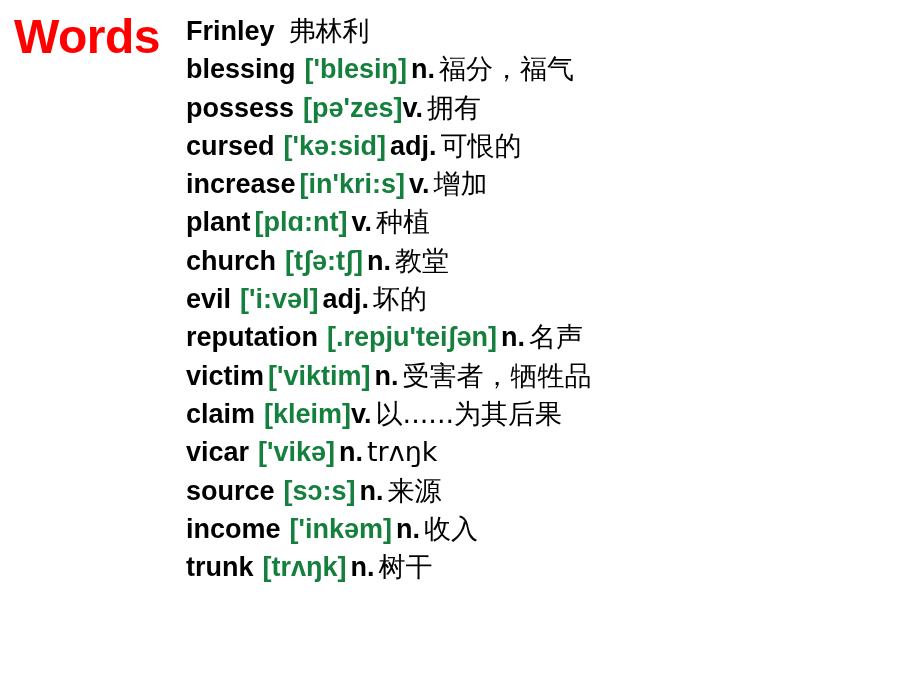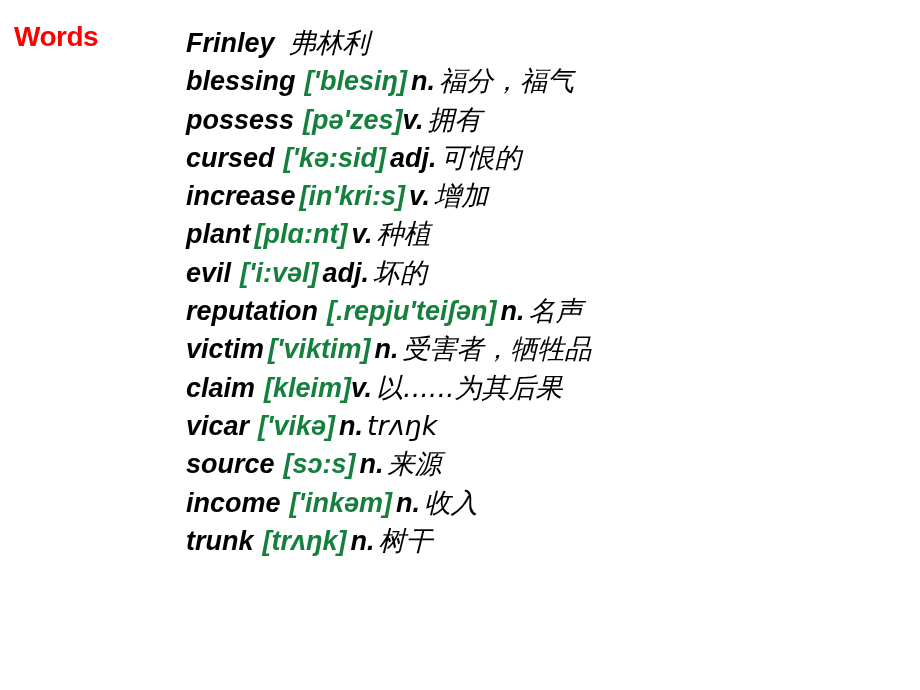--- a/index.html
+++ b/index.html
@@ -21,34 +21,33 @@
     background: #ffffff;
   }
 
   
   .slide-title {
     position: absolute;
     left: 14px;
     top: 14px;
     width: 166px;
     color: #ff0000;
-    font-size: 28px;
+    font-size: 48px;
     font-weight: bold;
     line-height: 46px;
     letter-spacing: -0.5px;
     white-space: nowrap;
   }
 
   
   .word-list {
     position: absolute;
     left: 186px;
-    top: 24px;
+    top: 12px;
     width: 726px;
-    font-style: italic;
   }
 
   .word-line {
     font-size: 27px;
     line-height: 37.3px;
     color: #000000;
     white-space: nowrap;
     font-weight: bold;
   }
 
@@ -84,20 +83,21 @@
 
   <div class="slide-title">Words</div>
 
   <div class="word-list">
       <div class="word-line"><span class="w-term">Frinley</span><span class="gap gap-lg"></span><span class="w-gloss">弗林利</span></div>
       <div class="word-line"><span class="w-term">blessing</span><span class="gap gap-md"></span><span class="w-ipa">['blesiŋ]</span><span class="gap gap-sm"></span><span class="w-pos">n.</span><span class="gap gap-sm"></span><span class="w-gloss">福分，福气</span></div>
       <div class="word-line"><span class="w-term">possess</span><span class="gap gap-md"></span><span class="w-ipa">[pə'zes]</span><span class="gap gap-none"></span><span class="w-pos">v.</span><span class="gap gap-sm"></span><span class="w-gloss">拥有</span></div>
       <div class="word-line"><span class="w-term">cursed</span><span class="gap gap-md"></span><span class="w-ipa">['kə:sid]</span><span class="gap gap-sm"></span><span class="w-pos">adj.</span><span class="gap gap-sm"></span><span class="w-gloss">可恨的</span></div>
       <div class="word-line"><span class="w-term">increase</span><span class="gap gap-sm"></span><span class="w-ipa">[in'kri:s]</span><span class="gap gap-sm"></span><span class="w-pos">v.</span><span class="gap gap-sm"></span><span class="w-gloss">增加</span></div>
       <div class="word-line"><span class="w-term">plant</span><span class="gap gap-sm"></span><span class="w-ipa">[plɑ:nt]</span><span class="gap gap-sm"></span><span class="w-pos">v.</span><span class="gap gap-sm"></span><span class="w-gloss">种植</span></div>
+      <div class="word-line"><span class="w-term">church</span><span class="gap gap-md"></span><span class="w-ipa">[tʃə:tʃ]</span><span class="gap gap-sm"></span><span class="w-pos">n.</span><span class="gap gap-sm"></span><span class="w-gloss">教堂</span></div>
       <div class="word-line"><span class="w-term">evil</span><span class="gap gap-md"></span><span class="w-ipa">['i:vəl]</span><span class="gap gap-sm"></span><span class="w-pos">adj.</span><span class="gap gap-sm"></span><span class="w-gloss">坏的</span></div>
       <div class="word-line"><span class="w-term">reputation</span><span class="gap gap-md"></span><span class="w-ipa">[.repju'teiʃən]</span><span class="gap gap-sm"></span><span class="w-pos">n.</span><span class="gap gap-sm"></span><span class="w-gloss">名声</span></div>
       <div class="word-line"><span class="w-term">victim</span><span class="gap gap-sm"></span><span class="w-ipa">['viktim]</span><span class="gap gap-sm"></span><span class="w-pos">n.</span><span class="gap gap-sm"></span><span class="w-gloss">受害者，牺牲品</span></div>
       <div class="word-line"><span class="w-term">claim</span><span class="gap gap-md"></span><span class="w-ipa">[kleim]</span><span class="gap gap-none"></span><span class="w-pos">v.</span><span class="gap gap-sm"></span><span class="w-gloss">以......为其后果</span></div>
       <div class="word-line"><span class="w-term">vicar</span><span class="gap gap-md"></span><span class="w-ipa">['vikə]</span><span class="gap gap-sm"></span><span class="w-pos">n.</span><span class="gap gap-sm"></span><span class="w-gloss">trʌŋk</span></div>
       <div class="word-line"><span class="w-term">source</span><span class="gap gap-md"></span><span class="w-ipa">[sɔ:s]</span><span class="gap gap-sm"></span><span class="w-pos">n.</span><span class="gap gap-sm"></span><span class="w-gloss">来源</span></div>
       <div class="word-line"><span class="w-term">income</span><span class="gap gap-md"></span><span class="w-ipa">['inkəm]</span><span class="gap gap-sm"></span><span class="w-pos">n.</span><span class="gap gap-sm"></span><span class="w-gloss">收入</span></div>
       <div class="word-line"><span class="w-term">trunk</span><span class="gap gap-md"></span><span class="w-ipa">[trʌŋk]</span><span class="gap gap-sm"></span><span class="w-pos">n.</span><span class="gap gap-sm"></span><span class="w-gloss">树干</span></div>
     </div>
 

